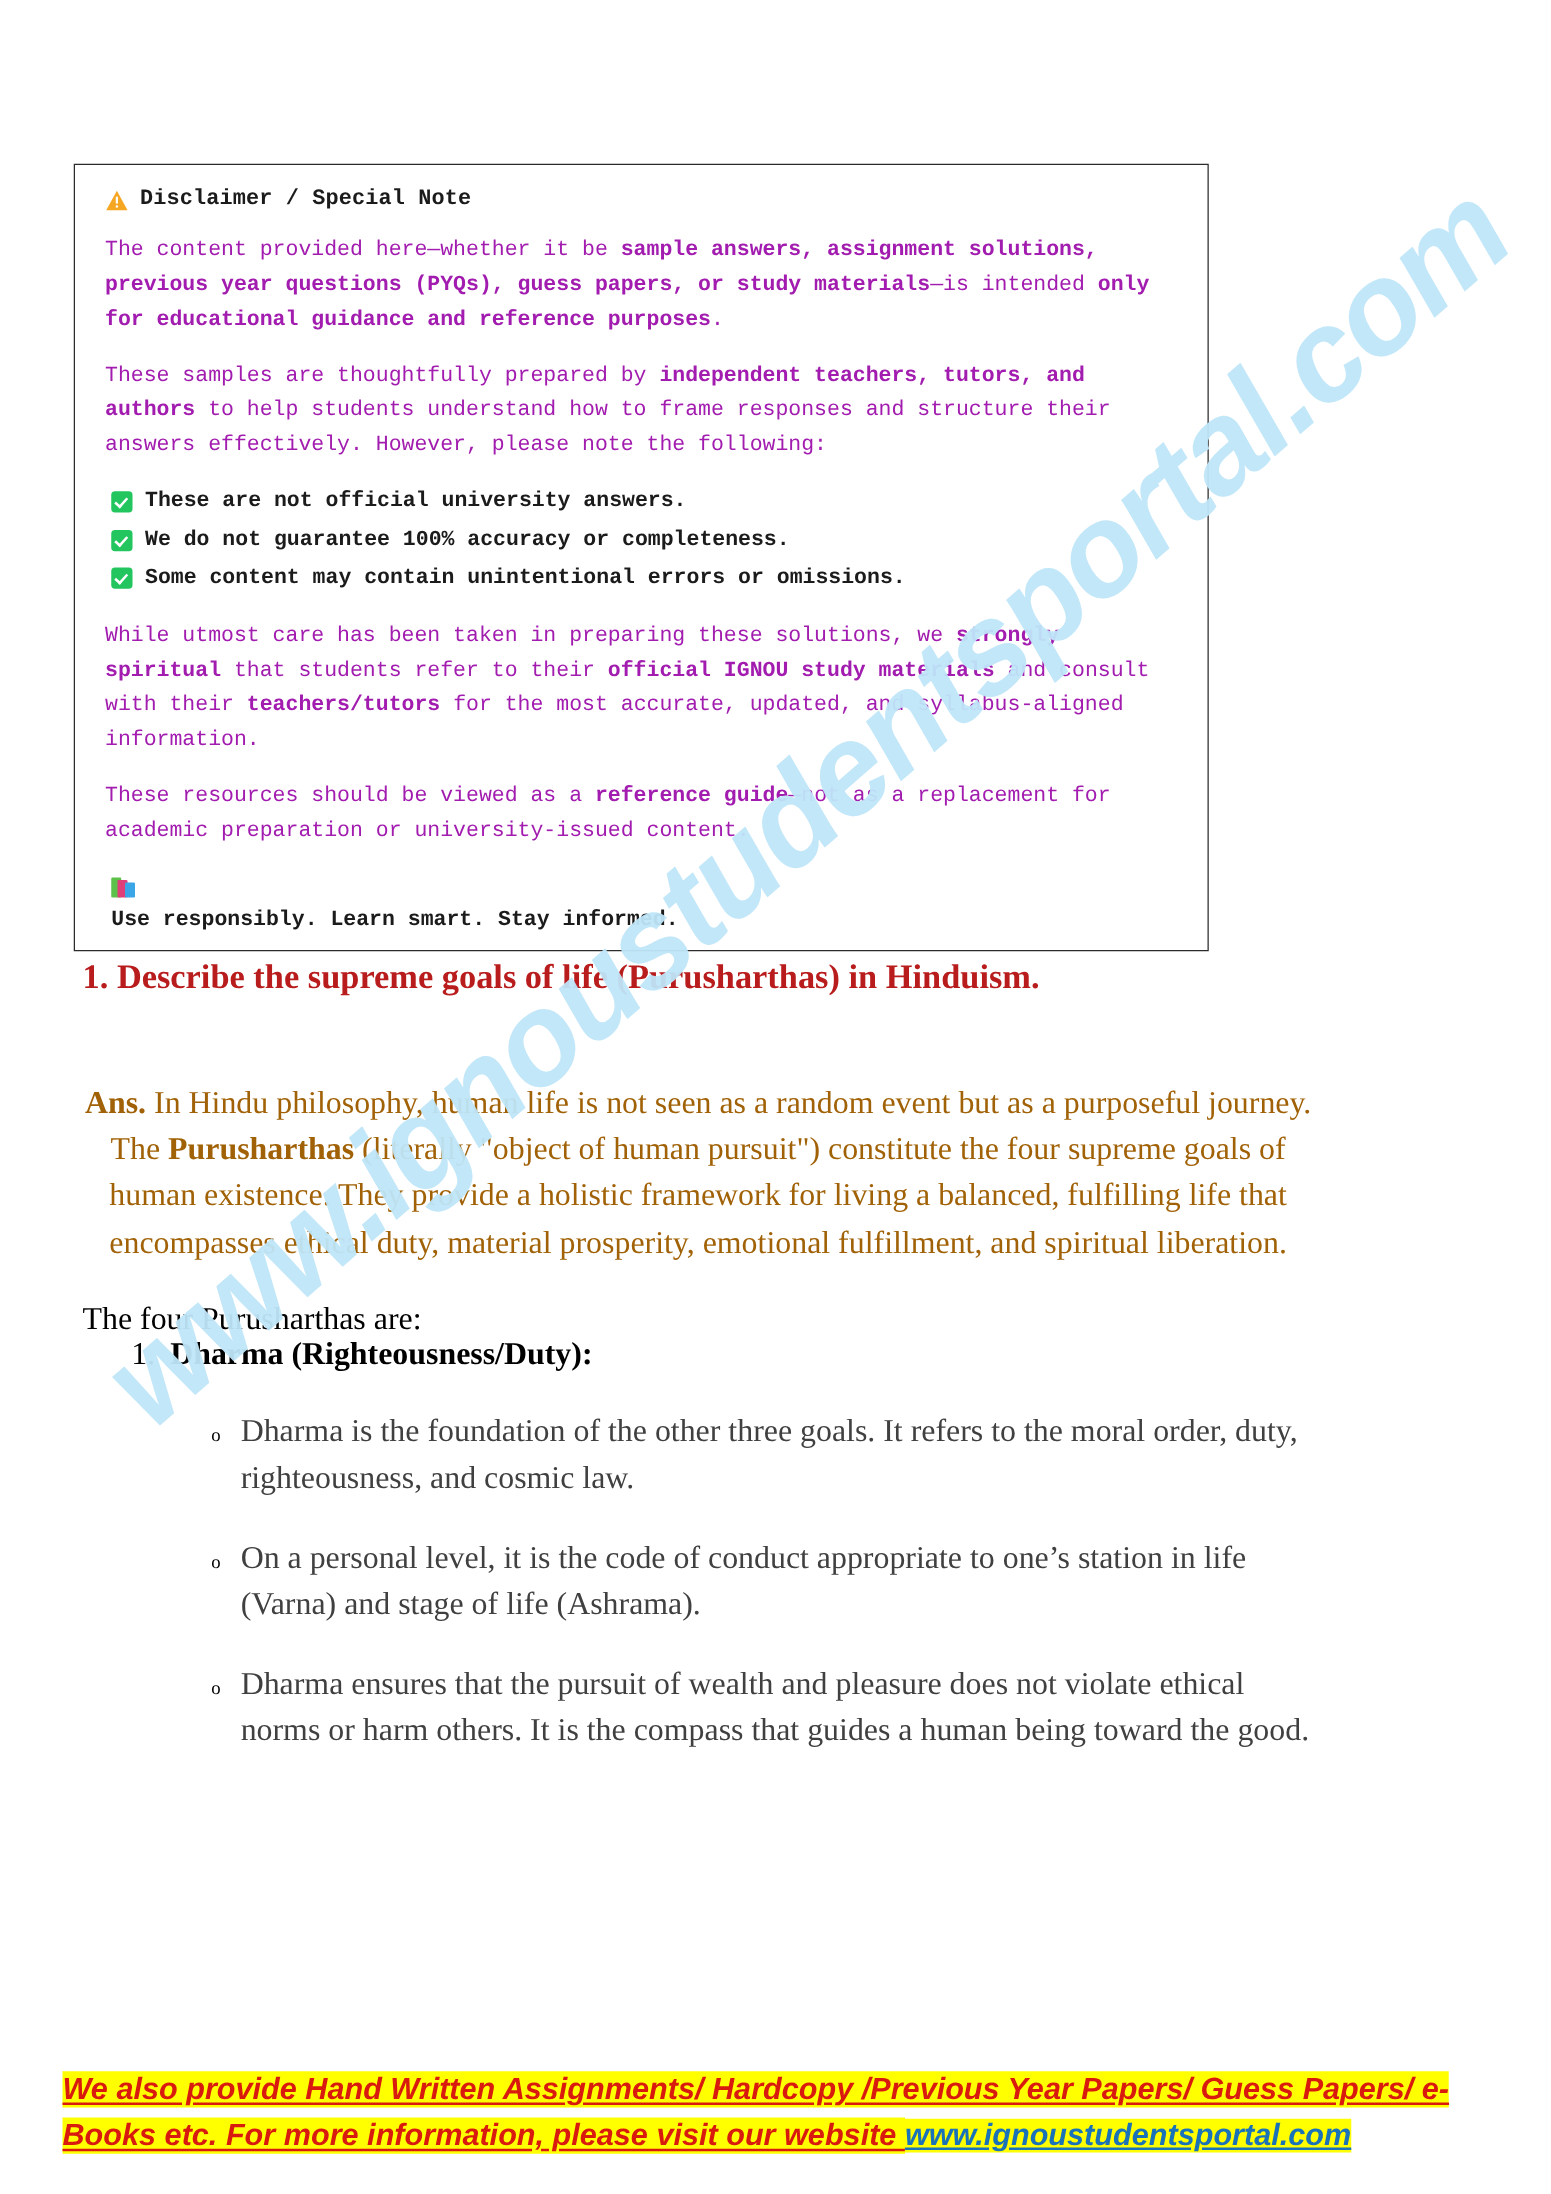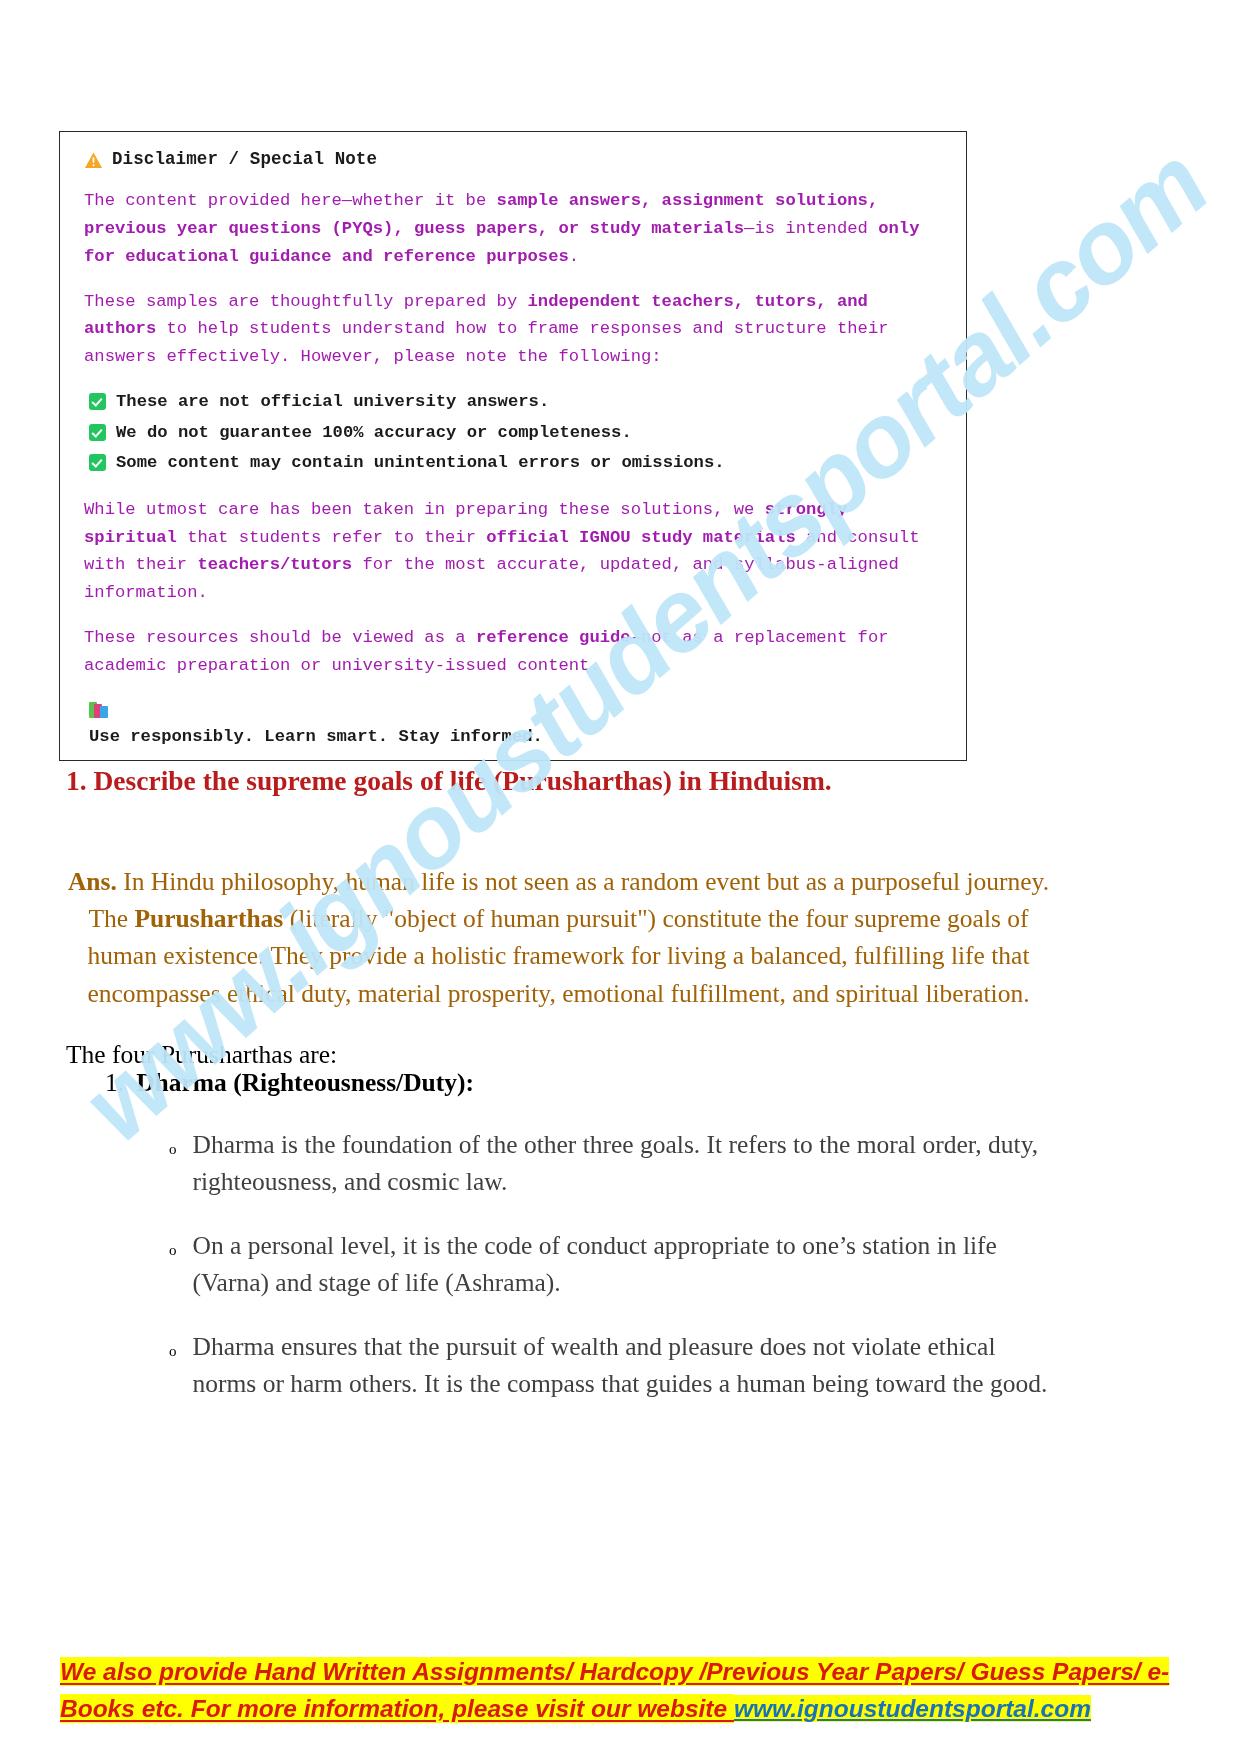--- a/index.html
+++ b/index.html
@@ -233,21 +233,21 @@
   }
   .sub-text {
     font-size: 25.5px;
     line-height: 1.47;
     color: #404040;
   }
 
   
   .footer-banner {
     position: absolute;
-    left: 60px;
+    left: 50px;
     top: 1653px;
     width: 1000px;
     font-family: "Liberation Sans", "DejaVu Sans", sans-serif;
     font-style: italic;
     font-weight: 700;
     font-size: 24.5px;
     line-height: 1.52;
     text-align: left;
     color: #d91a0e;
   }

